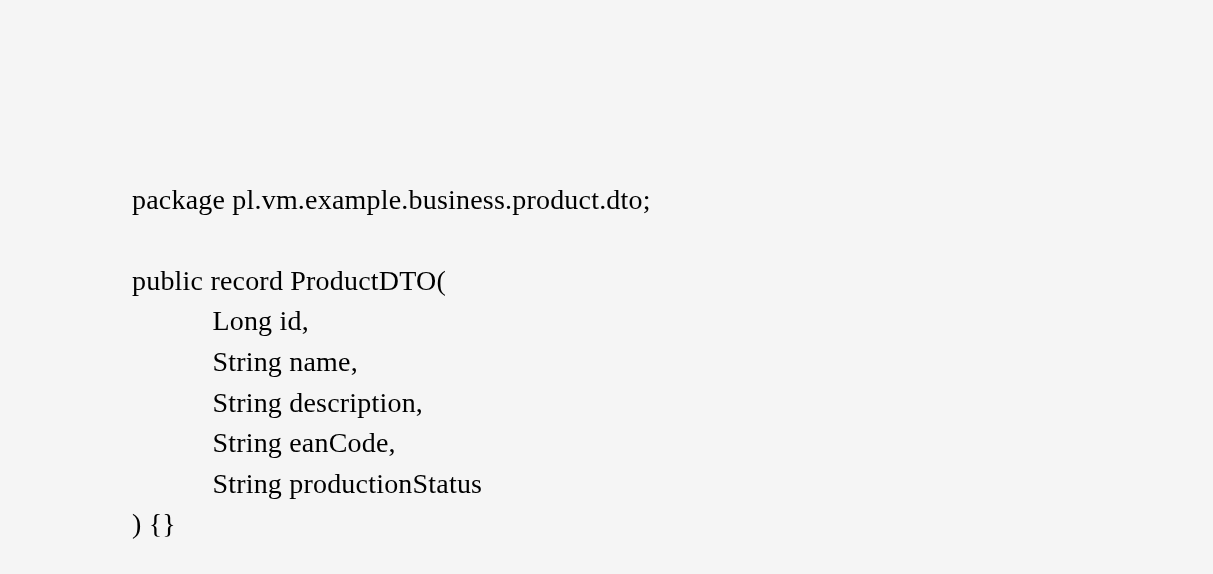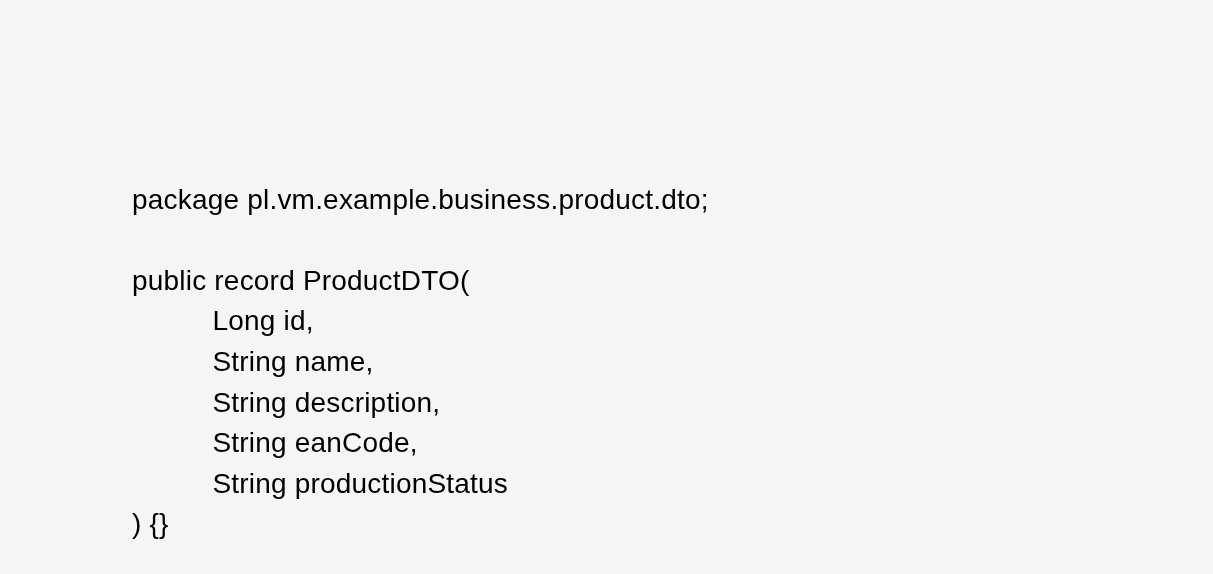--- a/index.html
+++ b/index.html
@@ -1,18 +1,19 @@
 <!DOCTYPE html>
 <html><head>
   <meta charset="utf-8">
   <style>
     * {
       margin: 8px;
       padding: 0;
       box-sizing: border-box;
+      font-family: Liberation Serif, serif;
     }
     body {
       width: 1213px;
       height: 574px;
       background-color: #f5f5f5;
       font-family: Futura, "Century Gothic", "Avant Garde", sans-serif;
       font-size: 28px;
       line-height: 1.45;
       color: #000000;
       padding: 115px 100px;

